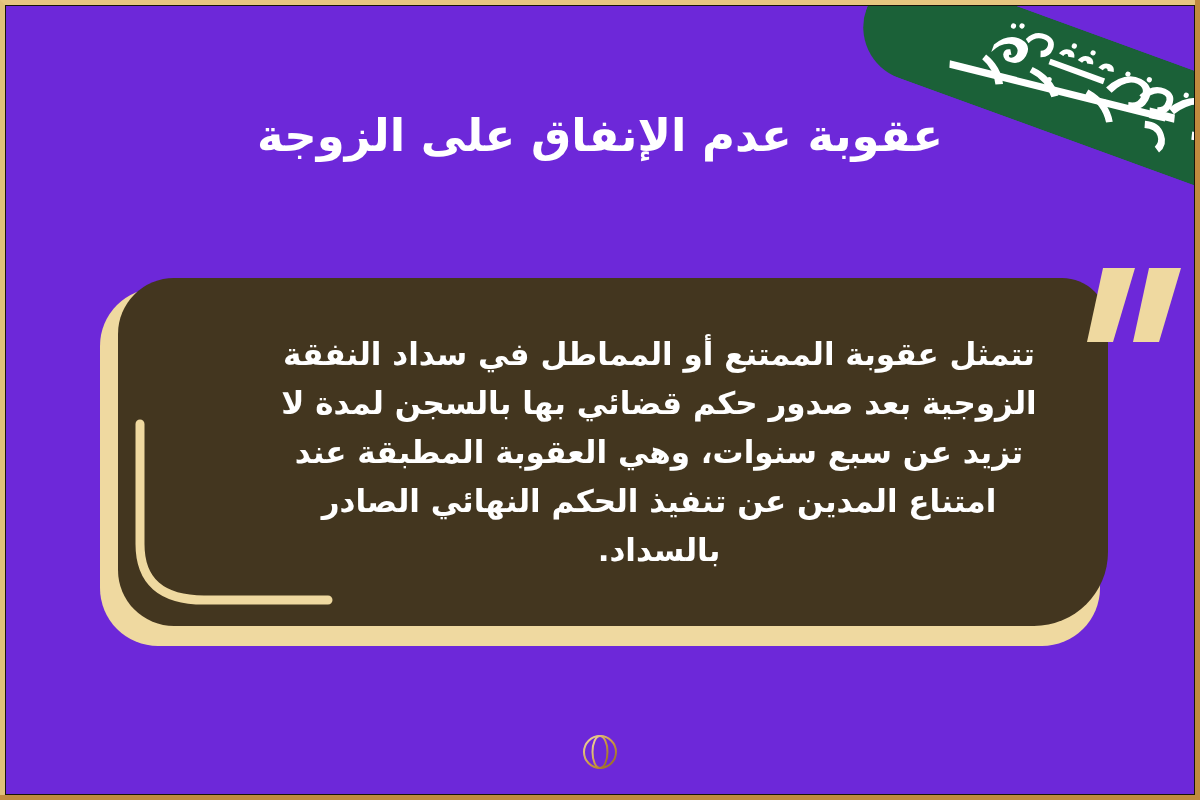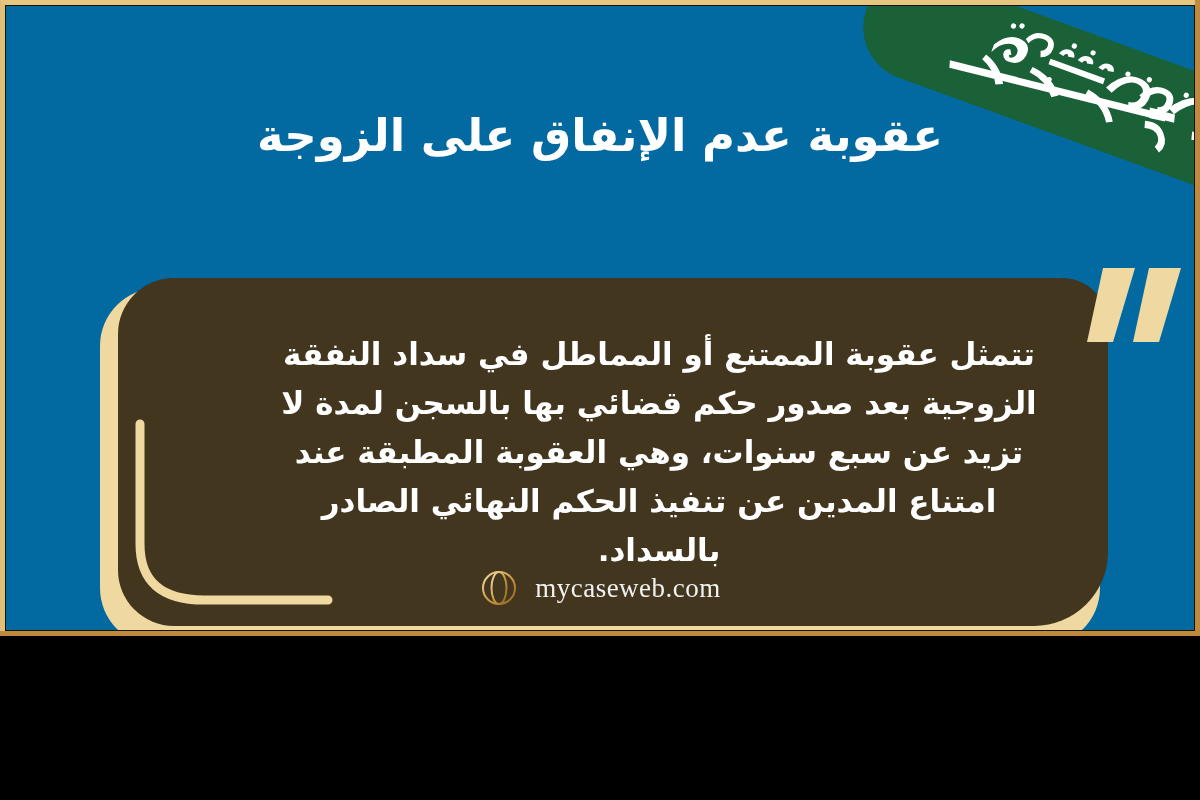--- a/index.html
+++ b/index.html
@@ -6,22 +6,22 @@
   html,body{ background:#000; }
   body{
     width:1200px; height:800px; overflow:hidden;
     font-family:"DejaVu Sans", sans-serif;
     position:relative;
   }
 
   
   #poster{
     position:absolute; inset:0;
-    width:1200px; height:636px;
-    background:#0369a1;
+    width:1200px; height:800px;
+    background:#6d28d9;
     overflow:hidden;
   }
 
   
   #frame-light{
     position:absolute; inset:0;
     border-top:5px solid #E6C680;
     border-left:5px solid #E0C079;
     pointer-events:none;
     z-index:30;
@@ -216,19 +216,18 @@
       </defs>
       <g fill="none" stroke="url(#goldgrad)" stroke-width="2">
         <circle cx="20" cy="20" r="16"></circle>
         <ellipse cx="20" cy="20" rx="7.5" ry="16"></ellipse>
         <line x1="4" y1="20" x2="36" y2="20"></line>
         <line x1="7" y1="11" x2="33" y2="11"></line>
         <line x1="7" y1="29" x2="33" y2="29"></line>
         <line x1="20" y1="4" x2="20" y2="36"></line>
       </g>
     </svg>
-    <span id="site-url">mycaseweb.com</span>
   </div>
 
   <div id="frame-hair"></div>
   <div id="frame-light"></div>
   <div id="frame-dark"></div>
 </div>
 
 </body></html>

